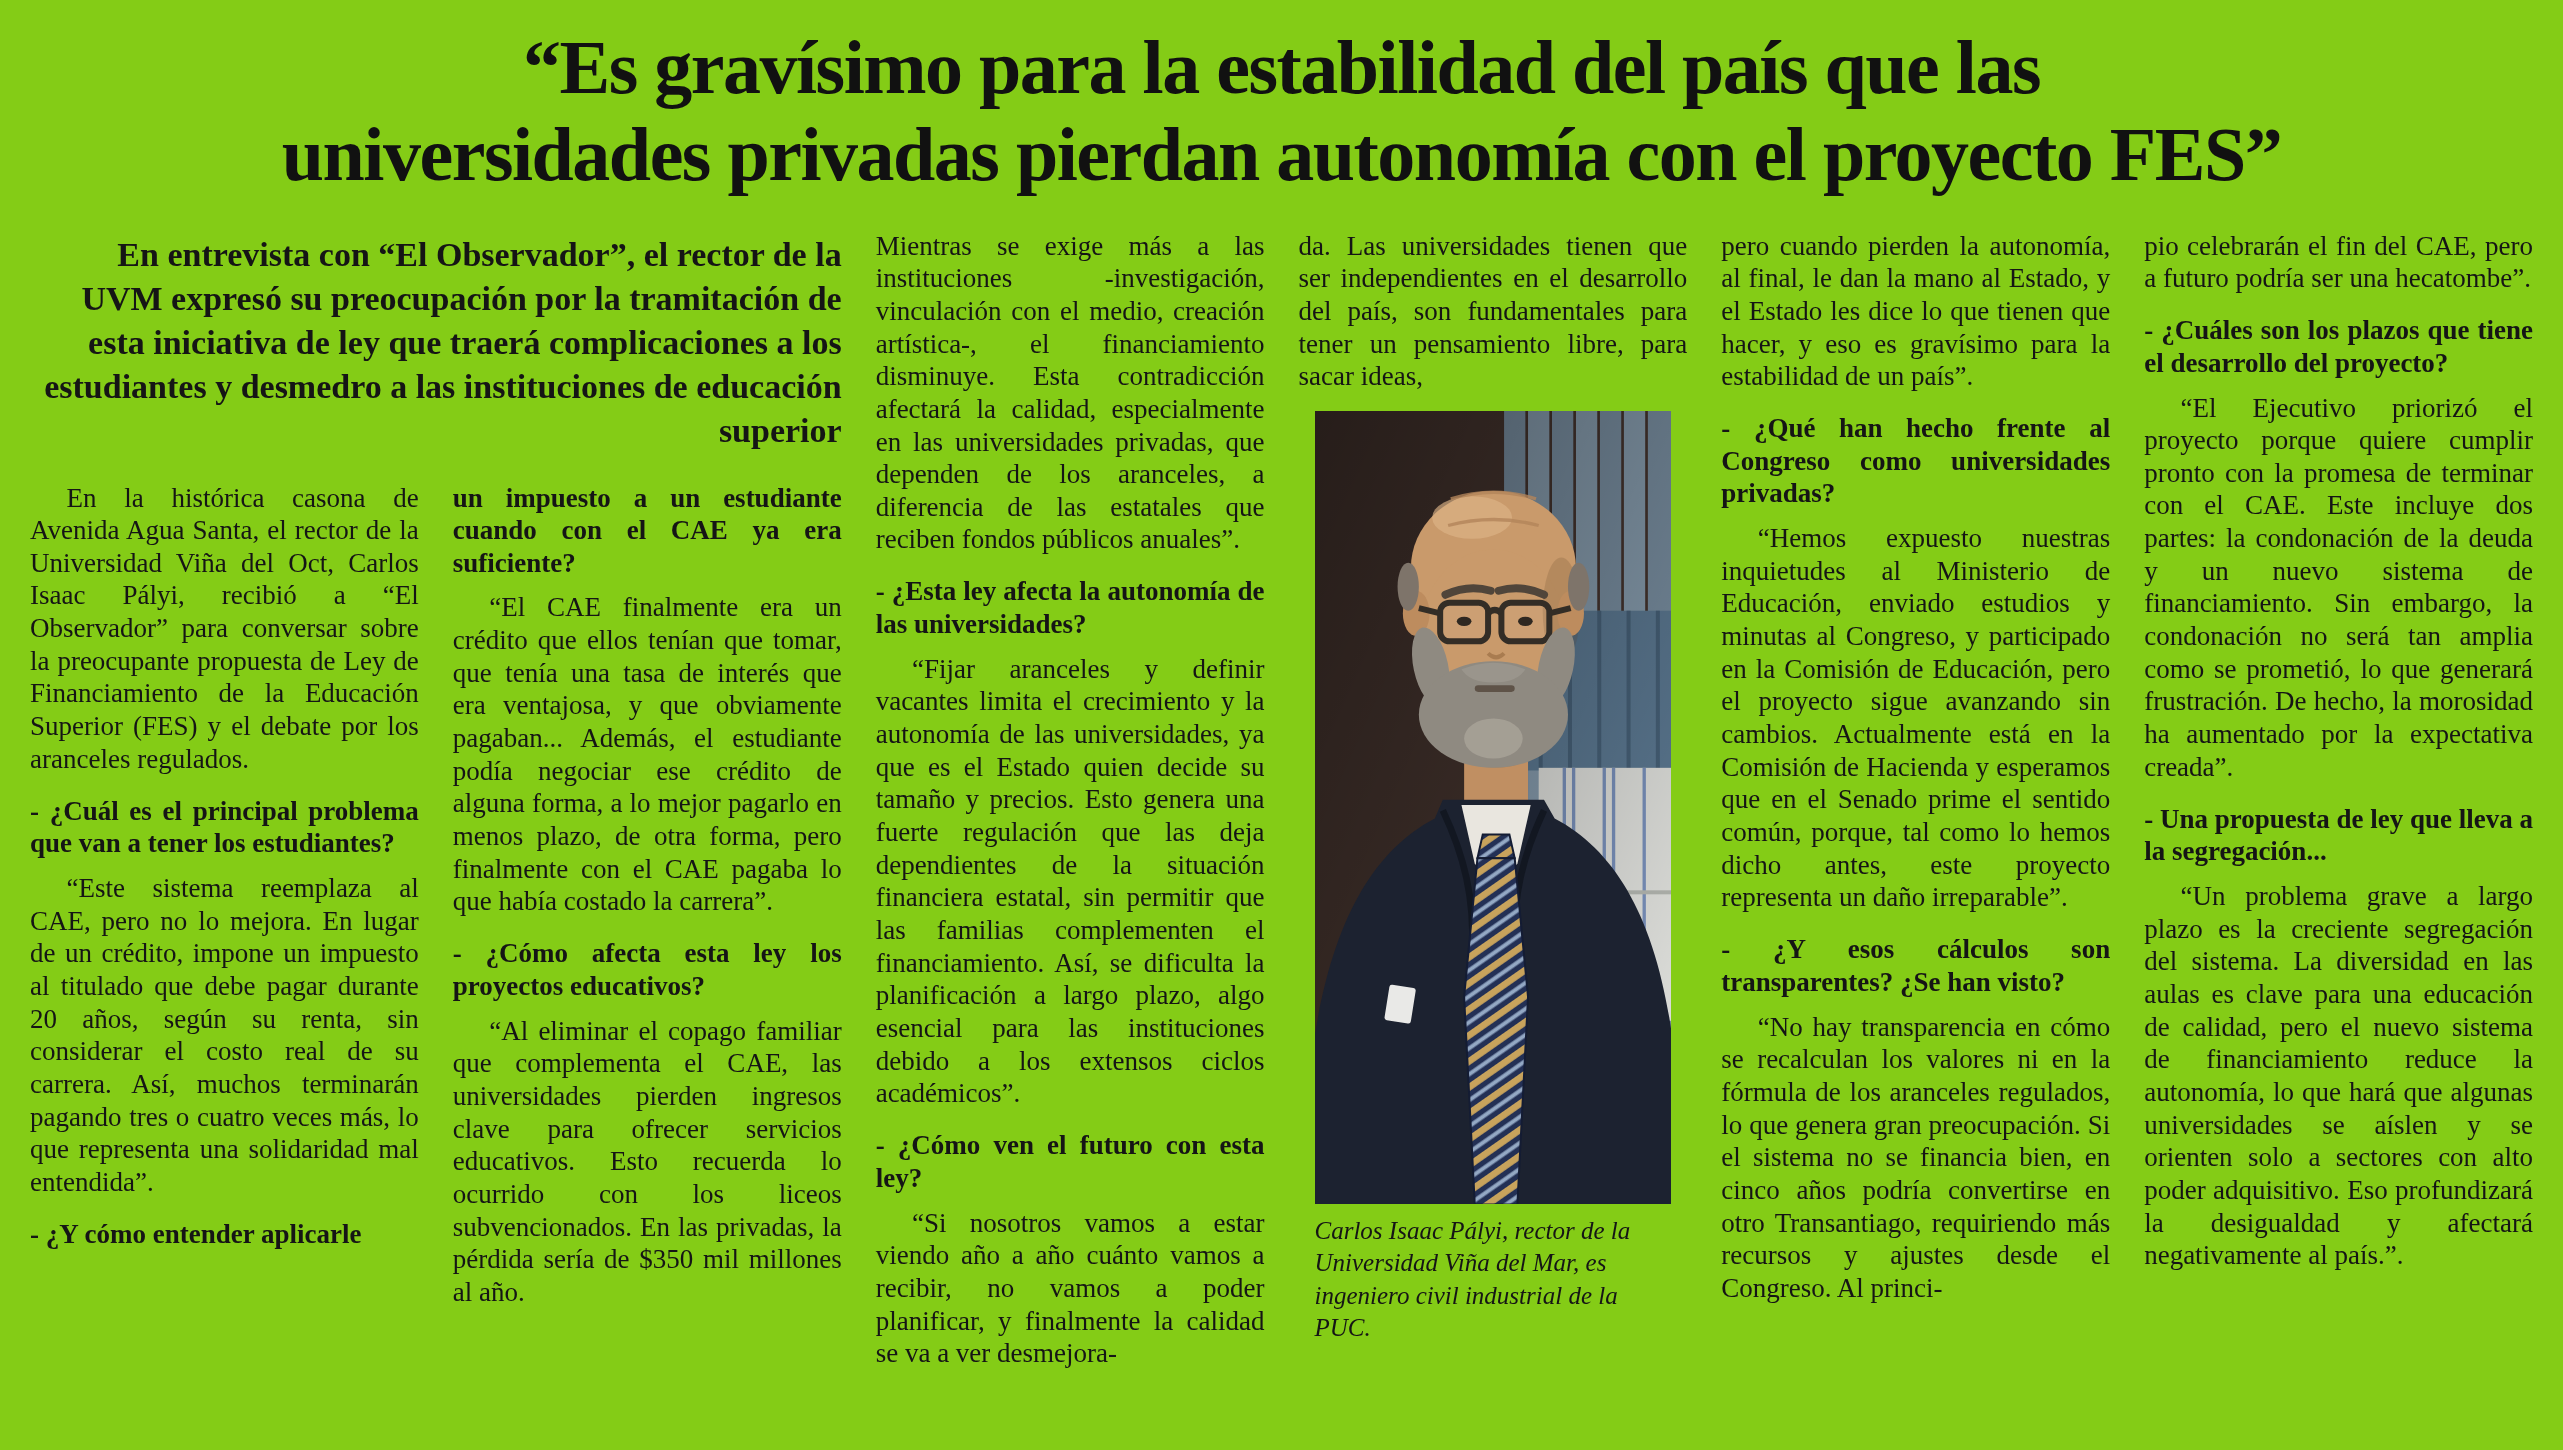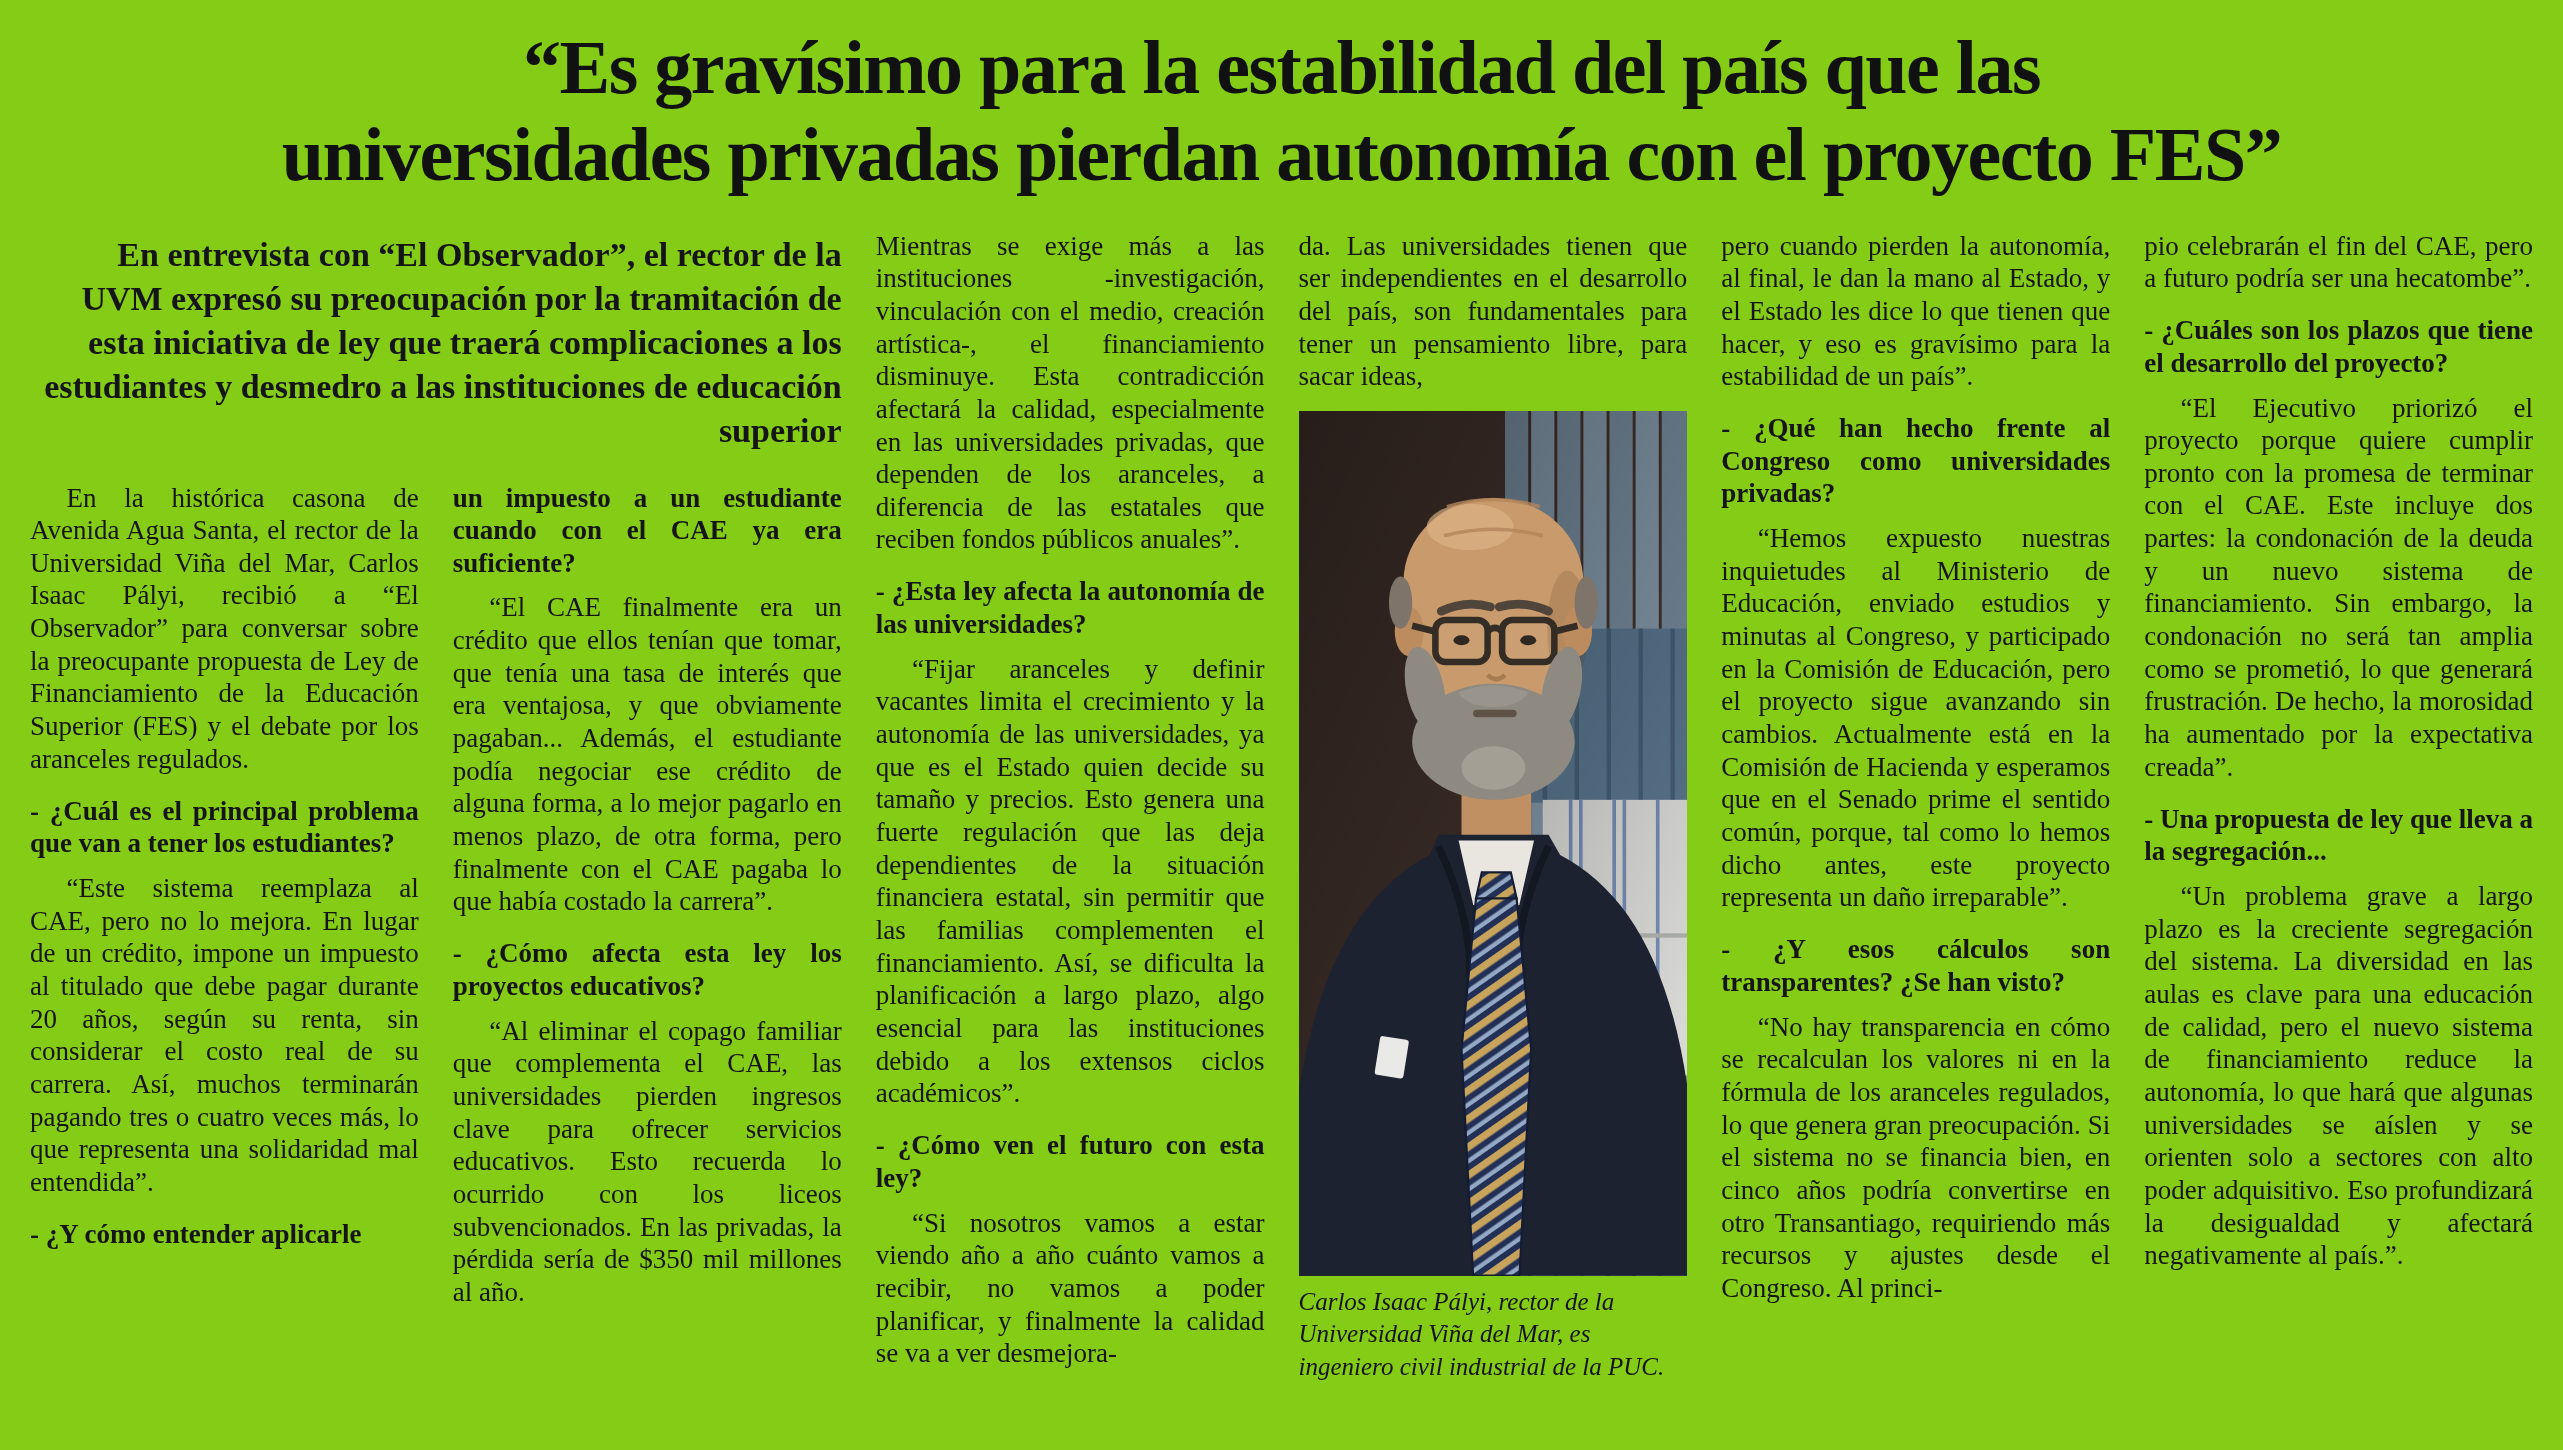--- a/index.html
+++ b/index.html
@@ -46,21 +46,21 @@
     column-gap: 34px;
   }
   .col, .col-text { min-width: 0; }
   .col-text p { margin: 0; }
   .col-text p.indent { text-indent: 1.35em; }
   .col-text p.q {
     font-weight: 700;
     margin: 19.3px 0 12px;
   }
   .col-text p:first-child { margin-top: 0; }
-  figure.portrait { margin: 18px 0 0; }
+  figure.portrait { margin: 18px 16px 0; }
   figure.portrait svg {
     display: block;
     width: 100%;
     height: auto;
     aspect-ratio: 268 / 596;
     background: #3b2f2c;
   }
   figcaption {
     font-size: 25px;
     font-style: italic;
@@ -78,21 +78,21 @@
     <span class="hl-line">“Es gravísimo para la estabilidad del país que las</span>
     <span class="hl-line">universidades privadas pierdan autonomía con el proyecto FES”</span>
   </h1>
 
   <div class="body-row">
 
     <div class="left-group">
       <p class="lede">En entrevista con “El Observador”, el rector de la UVM expresó su preocupación por la tramitación de esta iniciativa de ley que traerá complicaciones a los estudiantes y desmedro a las instituciones de educación superior</p>
       <div class="two-cols">
         <div class="col col-text">
-            <p class="para indent">En la histórica casona de Avenida Agua Santa, el rector de la Universidad Viña del Mar, Carlos Isaac Pályi, recibió a “El Observador” para conversar sobre la preocupante propuesta de Ley de Financiamiento de la Educación Superior (FES) y el debate por los aranceles regulados.</p>
+            <p class="para indent">En la histórica casona de Avenida Agua Santa, el rector de la Universidad Viña del Oct, Carlos Isaac Pályi, recibió a “El Observador” para conversar sobre la preocupante propuesta de Ley de Financiamiento de la Educación Superior (FES) y el debate por los aranceles regulados.</p>
             <p class="q">- ¿Cuál es el principal problema que van a tener los estudiantes?</p>
             <p class="para indent">“Este sistema reemplaza al CAE, pero no lo mejora. En lugar de un crédito, impone un impuesto al titulado que debe pagar durante 20 años, según su renta, sin considerar el costo real de su carrera. Así, muchos terminarán pagando tres o cuatro veces más, lo que representa una solidaridad mal entendida”.</p>
             <p class="q">- ¿Y cómo entender aplicarle</p>
           </div>
         <div class="col col-text">
             <p class="q">un impuesto a un estudiante cuando con el CAE ya era suficiente?</p>
             <p class="para indent">“El CAE finalmente era un crédito que ellos tenían que tomar, que tenía una tasa de interés que era ventajosa, y que obviamente pagaban... Además, el estudiante podía negociar ese crédito de alguna forma, a lo mejor pagarlo en menos plazo, de otra forma, pero finalmente con el CAE pagaba lo que había costado la carrera”.</p>
             <p class="q">- ¿Cómo afecta esta ley los proyectos educativos?</p>
             <p class="para indent">“Al eliminar el copago familiar que complementa el CAE, las universidades pierden ingresos clave para ofrecer servicios educativos. Esto recuerda lo ocurrido con los liceos subvencionados. En las privadas, la pérdida sería de $350 mil millones al año.</p>
           </div>

